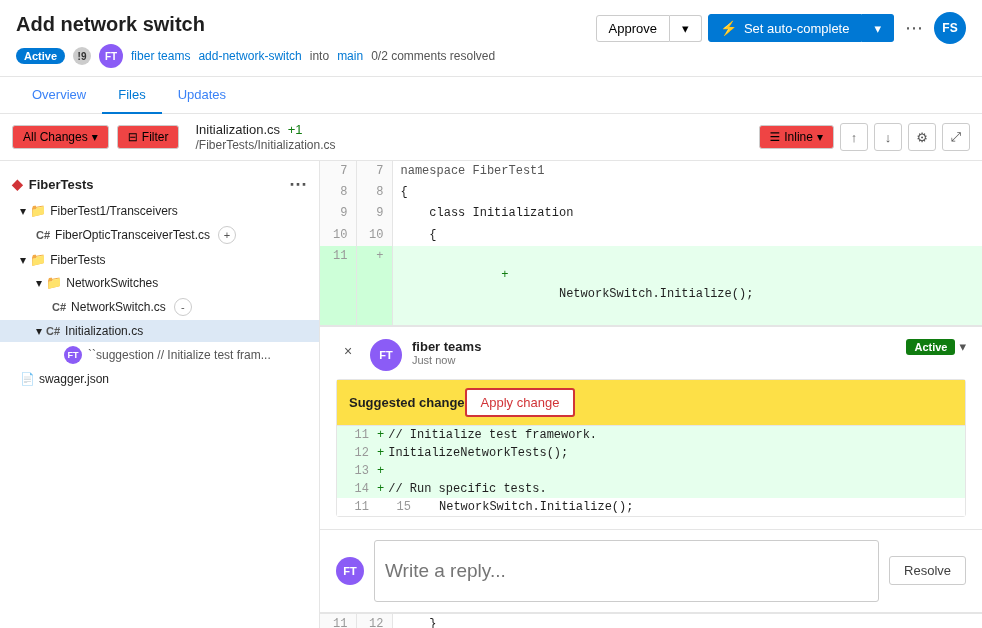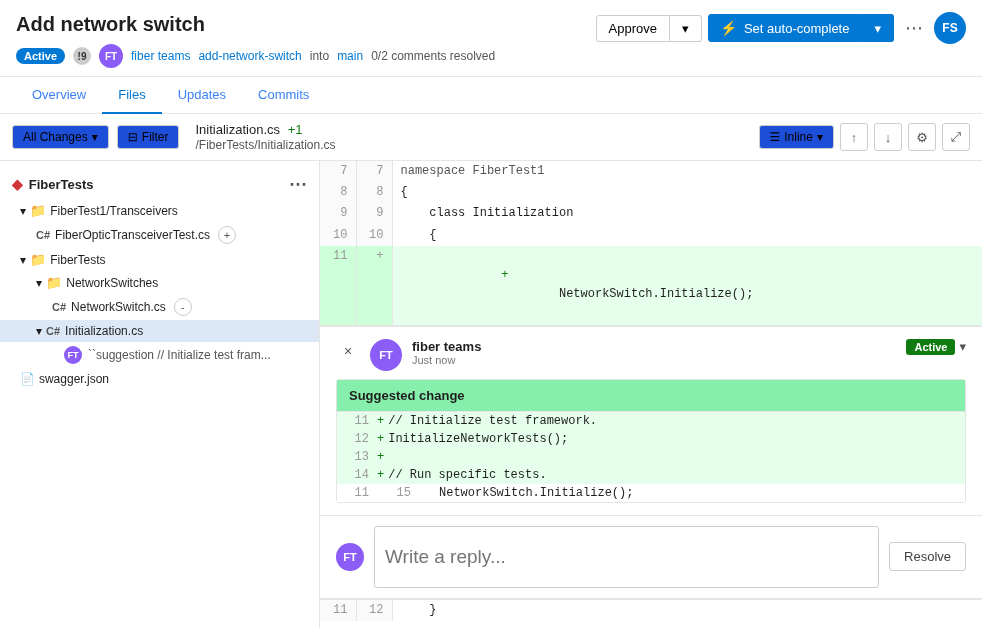--- a/index.html
+++ b/index.html
@@ -27,21 +27,21 @@
     .nav-tabs { display: flex; border-bottom: 1px solid #e5e5e5; padding: 0 16px; }
     .nav-tab { padding: 10px 16px; cursor: pointer; font-size: 13px; color: #3b82f6; border-bottom: 2px solid transparent; margin-bottom: -1px; }
     .nav-tab.active { color: #0078d4; border-bottom-color: #0078d4; font-weight: 500; }
 
     
     .main-layout { display: flex; height: calc(628px - 130px); }
 
     
     .toolbar { display: flex; align-items: center; gap: 8px; padding: 8px 12px; border-bottom: 1px solid #e5e5e5; }
     .toolbar-right { margin-left: auto; display: flex; align-items: center; gap: 6px; }
-    .dropdown-btn { border: 1px solid #ccc; background: #1d4ed8; padding: 4px 10px; border-radius: 3px; cursor: pointer; font-size: 12px; display: inline-flex; align-items: center; gap: 4px; }
+    .dropdown-btn { border: 1px solid #ccc; background: #ef4444; padding: 4px 10px; border-radius: 3px; cursor: pointer; font-size: 12px; display: inline-flex; align-items: center; gap: 4px; }
     .file-path-info { font-size: 12px; color: #555; }
 
     
     .sidebar { width: 320px; min-width: 320px; border-right: 1px solid #e5e5e5; overflow-y: auto; padding: 8px 0; }
     .sidebar-header { display: flex; align-items: center; gap: 6px; padding: 6px 12px; font-weight: 600; font-size: 13px; }
     .sidebar-header-icon { color: #d13438; font-size: 14px; }
     .sidebar-more { margin-left: auto; color: #555; cursor: pointer; font-size: 18px; line-height: 1; }
     .tree-item { padding: 4px 12px; cursor: pointer; display: flex; align-items: center; gap: 4px; font-size: 12px; color: #1f1f1f; }
     .tree-item.selected { background: #dce8f5; }
     .tree-item .icon-folder { color: #e8a000; font-size: 13px; }
@@ -63,21 +63,21 @@
     
     .comment-block { margin: 0; border-top: 2px solid #e5e5e5; border-bottom: 2px solid #e5e5e5; }
     .comment-header { display: flex; align-items: flex-start; gap: 10px; padding: 12px 16px 8px; background: #fff; }
     .comment-user-info { flex: 1; }
     .comment-username { font-weight: 600; font-size: 13px; }
     .comment-time { font-size: 11px; color: #777; }
     .comment-status { display: flex; align-items: center; gap: 4px; color: #555; cursor: pointer; font-size: 13px; }
     .comment-status-badge { background: #107C10; color: white; border-radius: 3px; padding: 2px 8px; font-size: 11px; font-weight: 600; }
 
     .suggestion-box { margin: 0 16px 12px; border: 1px solid #e5e5e5; border-radius: 3px; }
-    .suggestion-header { display: flex; align-items: center; padding: 8px 12px; border-bottom: 1px solid #e5e5e5; background: #86efac; }
+    .suggestion-header { display: flex; align-items: center; padding: 8px 12px; border-bottom: 1px solid #e5e5e5; background: #fde047; }
     .suggestion-header-title { font-weight: 600; font-size: 13px; }
     .apply-change-btn { border: 2px solid #d13438; color: #d13438; background: white; padding: 5px 14px; border-radius: 3px; cursor: pointer; font-size: 13px; font-weight: 500; }
 
     .suggestion-code { font-family: 'Consolas', 'Courier New', monospace; font-size: 12px; }
     .suggestion-code .s-line { display: flex; padding: 2px 12px; }
     .suggestion-code .s-line-added { background: #e6ffed; }
     .suggestion-code .s-line-normal { background: #fff; }
     .suggestion-code .s-num { color: #999; min-width: 20px; text-align: right; margin-right: 8px; }
     .suggestion-code .s-plus { color: #107C10; margin-right: 4px; }
     .suggestion-code .s-code { font-size: 12px; }
@@ -130,21 +130,20 @@
       <span>into</span>
       <span class="link-blue">main</span>
       <span>0/2 comments resolved</span>
     </div>
   </div>
 
   <div class="nav-tabs">
     <div class="nav-tab">Overview</div>
     <div class="nav-tab active">Files</div>
     <div class="nav-tab">Updates</div>
-    <div class="nav-tab">Commits</div>
   </div>
 
   <div class="toolbar">
     <button class="dropdown-btn">
       <span>All Changes</span>
       <span>▾</span>
     </button>
     <button class="dropdown-btn">
       <span>⊟</span>
       <span>Filter</span>
@@ -262,20 +261,21 @@
           </div>
           <div class="comment-status">
             <span class="comment-status-badge">Active</span>
             <span>▾</span>
           </div>
         </div>
 
         <div class="suggestion-box">
           <div class="suggestion-header">
             <span class="suggestion-header-title">Suggested change</span>
+            <button class="apply-change-btn">Apply change</button>
           </div>
           <div class="suggestion-code">
             <div class="s-line s-line-added">
               <span class="s-num">11</span>
               <span class="s-plus">+</span>
               <span class="s-code">        // Initialize test framework.</span>
             </div>
             <div class="s-line s-line-added">
               <span class="s-num">12</span>
               <span class="s-plus">+</span>

